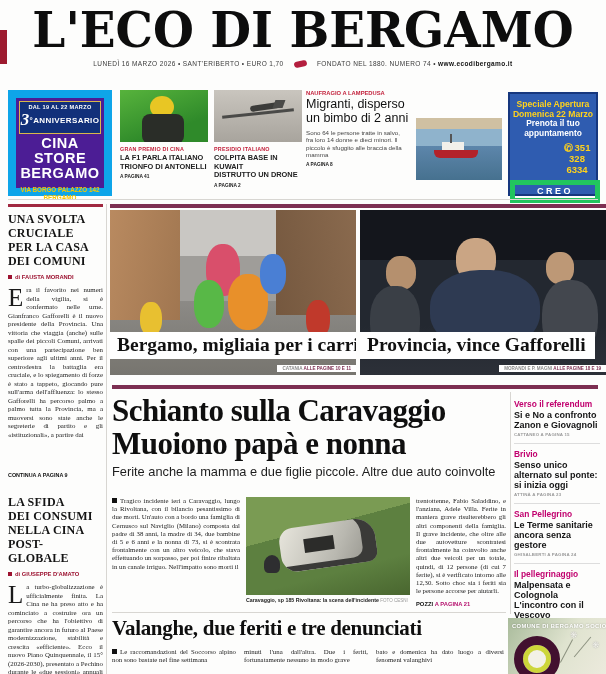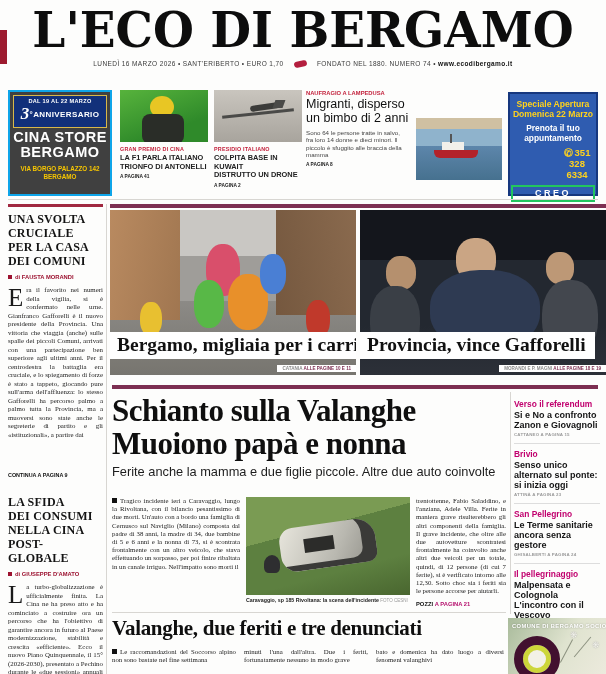--- a/index.html
+++ b/index.html
@@ -12,22 +12,22 @@
     font-family:"DejaVu Serif", serif; font-weight:bold; font-size:47px; letter-spacing:0px;
     color:#0d0d0d; transform:scaleY(1.04); }
   .dateline { left:0; top:60px; width:606px; text-align:center; font-size:6.5px; color:#3a3a3a;
     letter-spacing:.4px; }
   .dateline b { color:#111; }
   .masthead-emblem { display:inline-block; width:13px; height:6px; background:#b41f3e;
     border-radius:3px; margin:0 8px; vertical-align:middle; transform:rotate(-12deg); }
   .edge-sliver { left:0; top:30px; width:7px; height:34px; background:#9d1b2f; }
 
   
-  .ann-ad { left:8px; top:90px; width:104px; height:106px; background:#404040;
-    border:2px solid #0ea5e9; color:#fff; text-align:center; }
+  .ann-ad { left:8px; top:90px; width:104px; height:106px; background:#4c1d95;
+    border:8px solid #0ea5e9; color:#fff; text-align:center; }
   .ann-band { margin:3px 3px 2px; border:1px solid #d8b84a; background:#12307a; padding:2px 0 3px; }
   .ann-dates { font-size:5.6px; font-weight:bold; letter-spacing:.3px; }
   .ann-word-row { font-size:8px; font-weight:bold; letter-spacing:.4px; }
   .ann-number { font-family:"Liberation Serif", serif; font-style:italic; font-size:17px;
     font-weight:bold; vertical-align:-2px; }
   .ann-store1 { font-size:14.5px; font-weight:bold; letter-spacing:.5px; line-height:15px; margin-top:2px; }
   .ann-store2 { font-size:14.5px; font-weight:bold; letter-spacing:.5px; line-height:15px; }
   .ann-addr { color:#f7c600; font-size:6.3px; font-weight:bold; line-height:7.5px; margin-top:5px; }
 
   .promo { top:90px; width:88px; height:106px; }
@@ -57,25 +57,25 @@
   .lamp-photo { position:absolute; right:0; top:28px; width:86px; height:62px; overflow:hidden;
     background:linear-gradient(180deg,#cfc0a2 0 18%, #8fb3cc 18% 45%, #5d86ab 45%, #46718f); }
   .boat-hull { position:absolute; left:18px; top:32px; width:44px; height:8px; background:#b32margin0; background:#b3222a; border-radius:0 0 6px 6px; }
   .boat-cabin { position:absolute; left:26px; top:24px; width:22px; height:9px; background:#f2f0ea; }
   .boat-mast { position:absolute; left:34px; top:16px; width:2px; height:9px; background:#555; }
 
   .creo-ad { left:508px; top:92px; width:90px; height:104px; background:#2f5cb0;
     border:2px solid #16377e; text-align:center; color:#fff; }
   .creo-l1 { color:#ffd21c; font-size:8.6px; font-weight:bold; margin-top:5px; }
   .creo-l2 { color:#ffd21c; font-size:8.6px; font-weight:bold; }
-  .creo-cta { font-size:8.4px; font-weight:bold; line-height:9.6px; margin-top:5px; }
+  .creo-cta { font-size:8.4px; font-weight:bold; line-height:9.6px; }
   .creo-phone { color:#ffd21c; font-size:9.5px; font-weight:bold; margin-top:4px;padding-left:48px; }
   .phone-glyph { display:inline-block; font-size:8px; border:1px solid #ffd21c; border-radius:50%;
     width:9px; height:9px; line-height:9px; margin-right:2px; }
-  .creo-logo { display:inline-block; border:2px solid #22c55e; padding:1px 22px 2px; margin-top:5px;
+  .creo-logo { display:inline-block; border:5px solid #22c55e; padding:1px 22px 2px; margin-top:5px;
     font-size:9px; letter-spacing:2.5px; font-weight:bold; }
 
   
   .hair-h { background:#d8d6d2; height:1px; }
   .hair-v { background:#d8d6d2; width:1px; }
   .rule-red { left:8px; top:204px; width:95px; height:3px; background:#a02840; }
   .rule-purple1 { left:110px; top:204px; width:496px; height:4px; background:#7d2f52; }
   .rule-purple2 { left:112px; top:385px; width:486px; height:4px; background:#7d2f52; }
 
   
@@ -289,21 +289,21 @@
     <div class="blob" style="left:10px; top:76px; width:50px; height:70px; background:#3a3f46;"></div>
     <div class="blob" style="left:182px; top:70px; width:56px; height:76px; background:#43474e;"></div>
     <div class="feat-caption">Provincia, vince Gafforelli</div>
     <div class="feat-credit">
       <span>MORANDI E P. MAGNI</span>
       <b>ALLE PAGINE 18 E 19</b>
     </div>
   </div>
 
   <div class="abs ma-h1">
-    <div>Schianto sulla Valanghe</div>
+    <div>Schianto sulla Caravaggio</div>
     <div>Muoiono papà e nonna</div>
   </div>
   <div class="abs ma-sub">Ferite anche la mamma e due figlie piccole. Altre due auto coinvolte</div>
 
   <div class="abs ma-col" style="left:112px; top:497px; width:128px; height:113px;">
     <span class="par-marker"></span><span>Tragico incidente ieri a Caravaggio, lungo la Rivoltana, con il bilancio pesantissimo di due morti. Un'auto con a bordo una famiglia di Cernusco sul Naviglio (Milano) composta dal padre di 38 anni, la madre di 34, due bambine di 5 e 6 anni e la nonna di 73, si è scontrata frontalmente con un altro veicolo, che stava effettuando un sorpasso, per poi finire ribaltata in un canale irriguo. Nell'impatto sono morti il</span>
   </div>
 
   <div class="abs ma-photo">
     <div class="car-wreck"></div>

